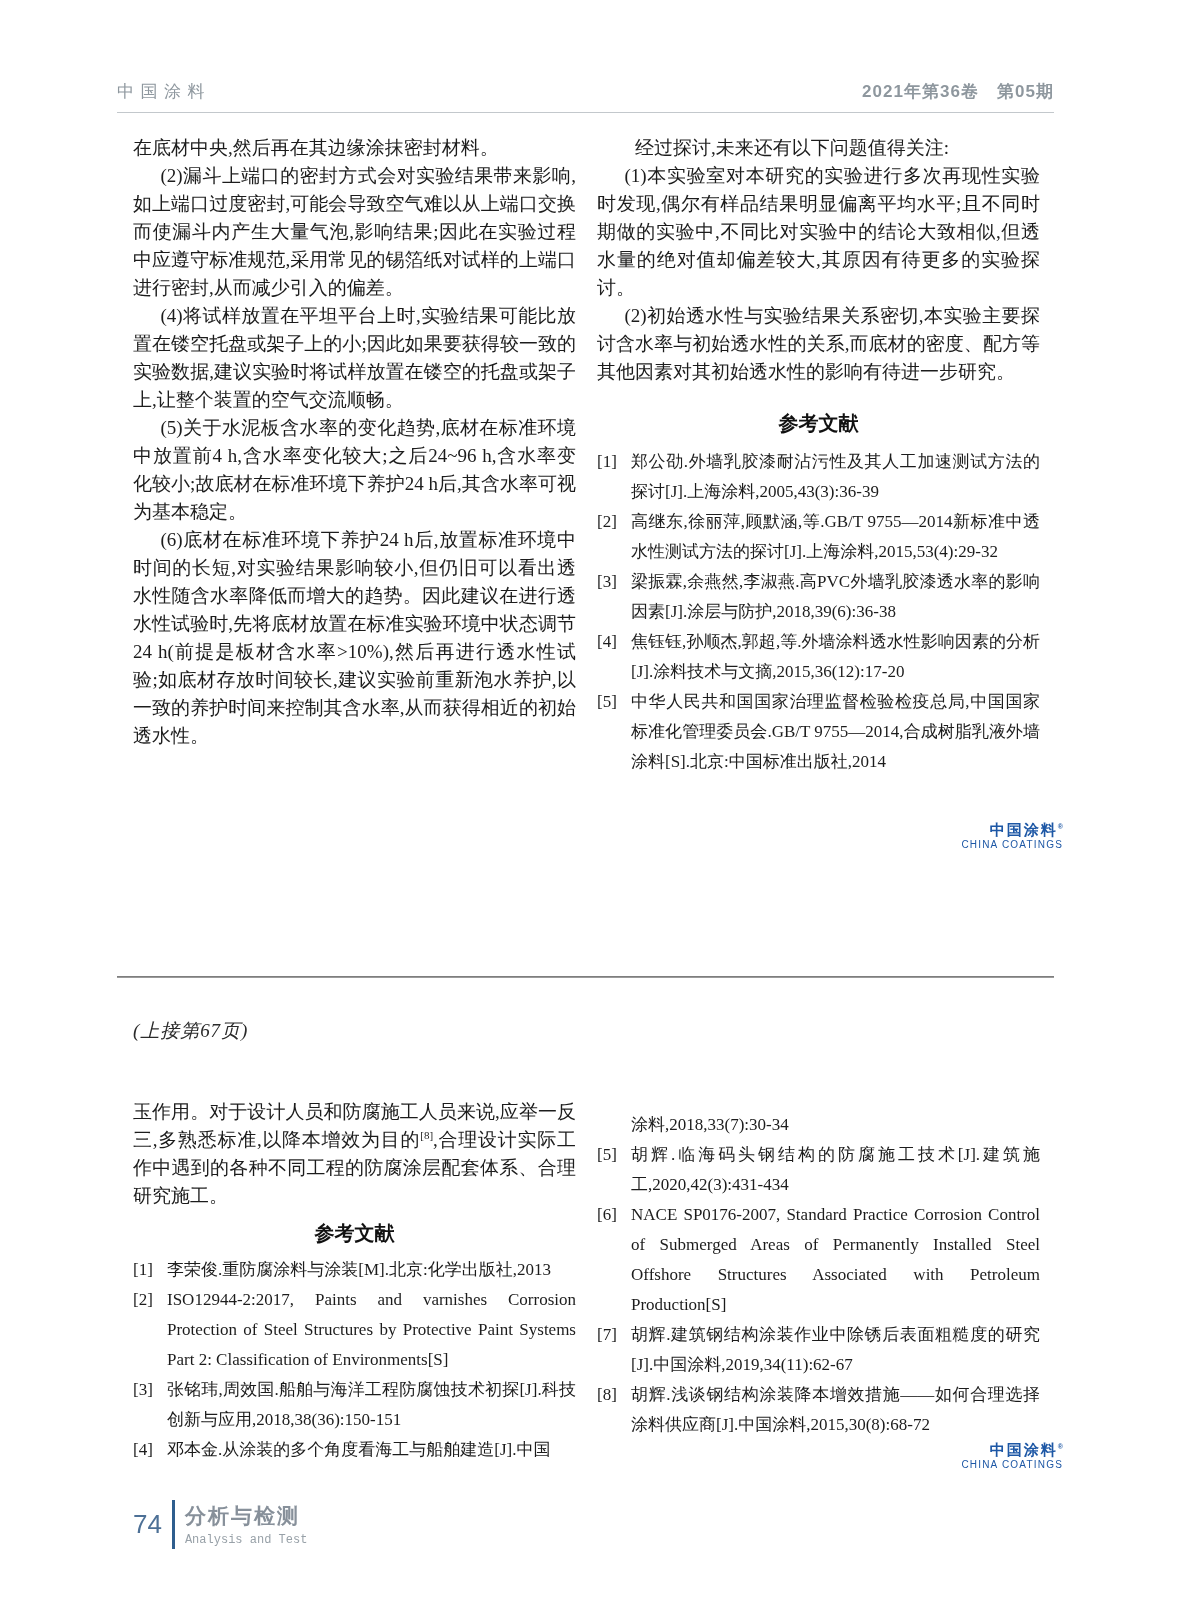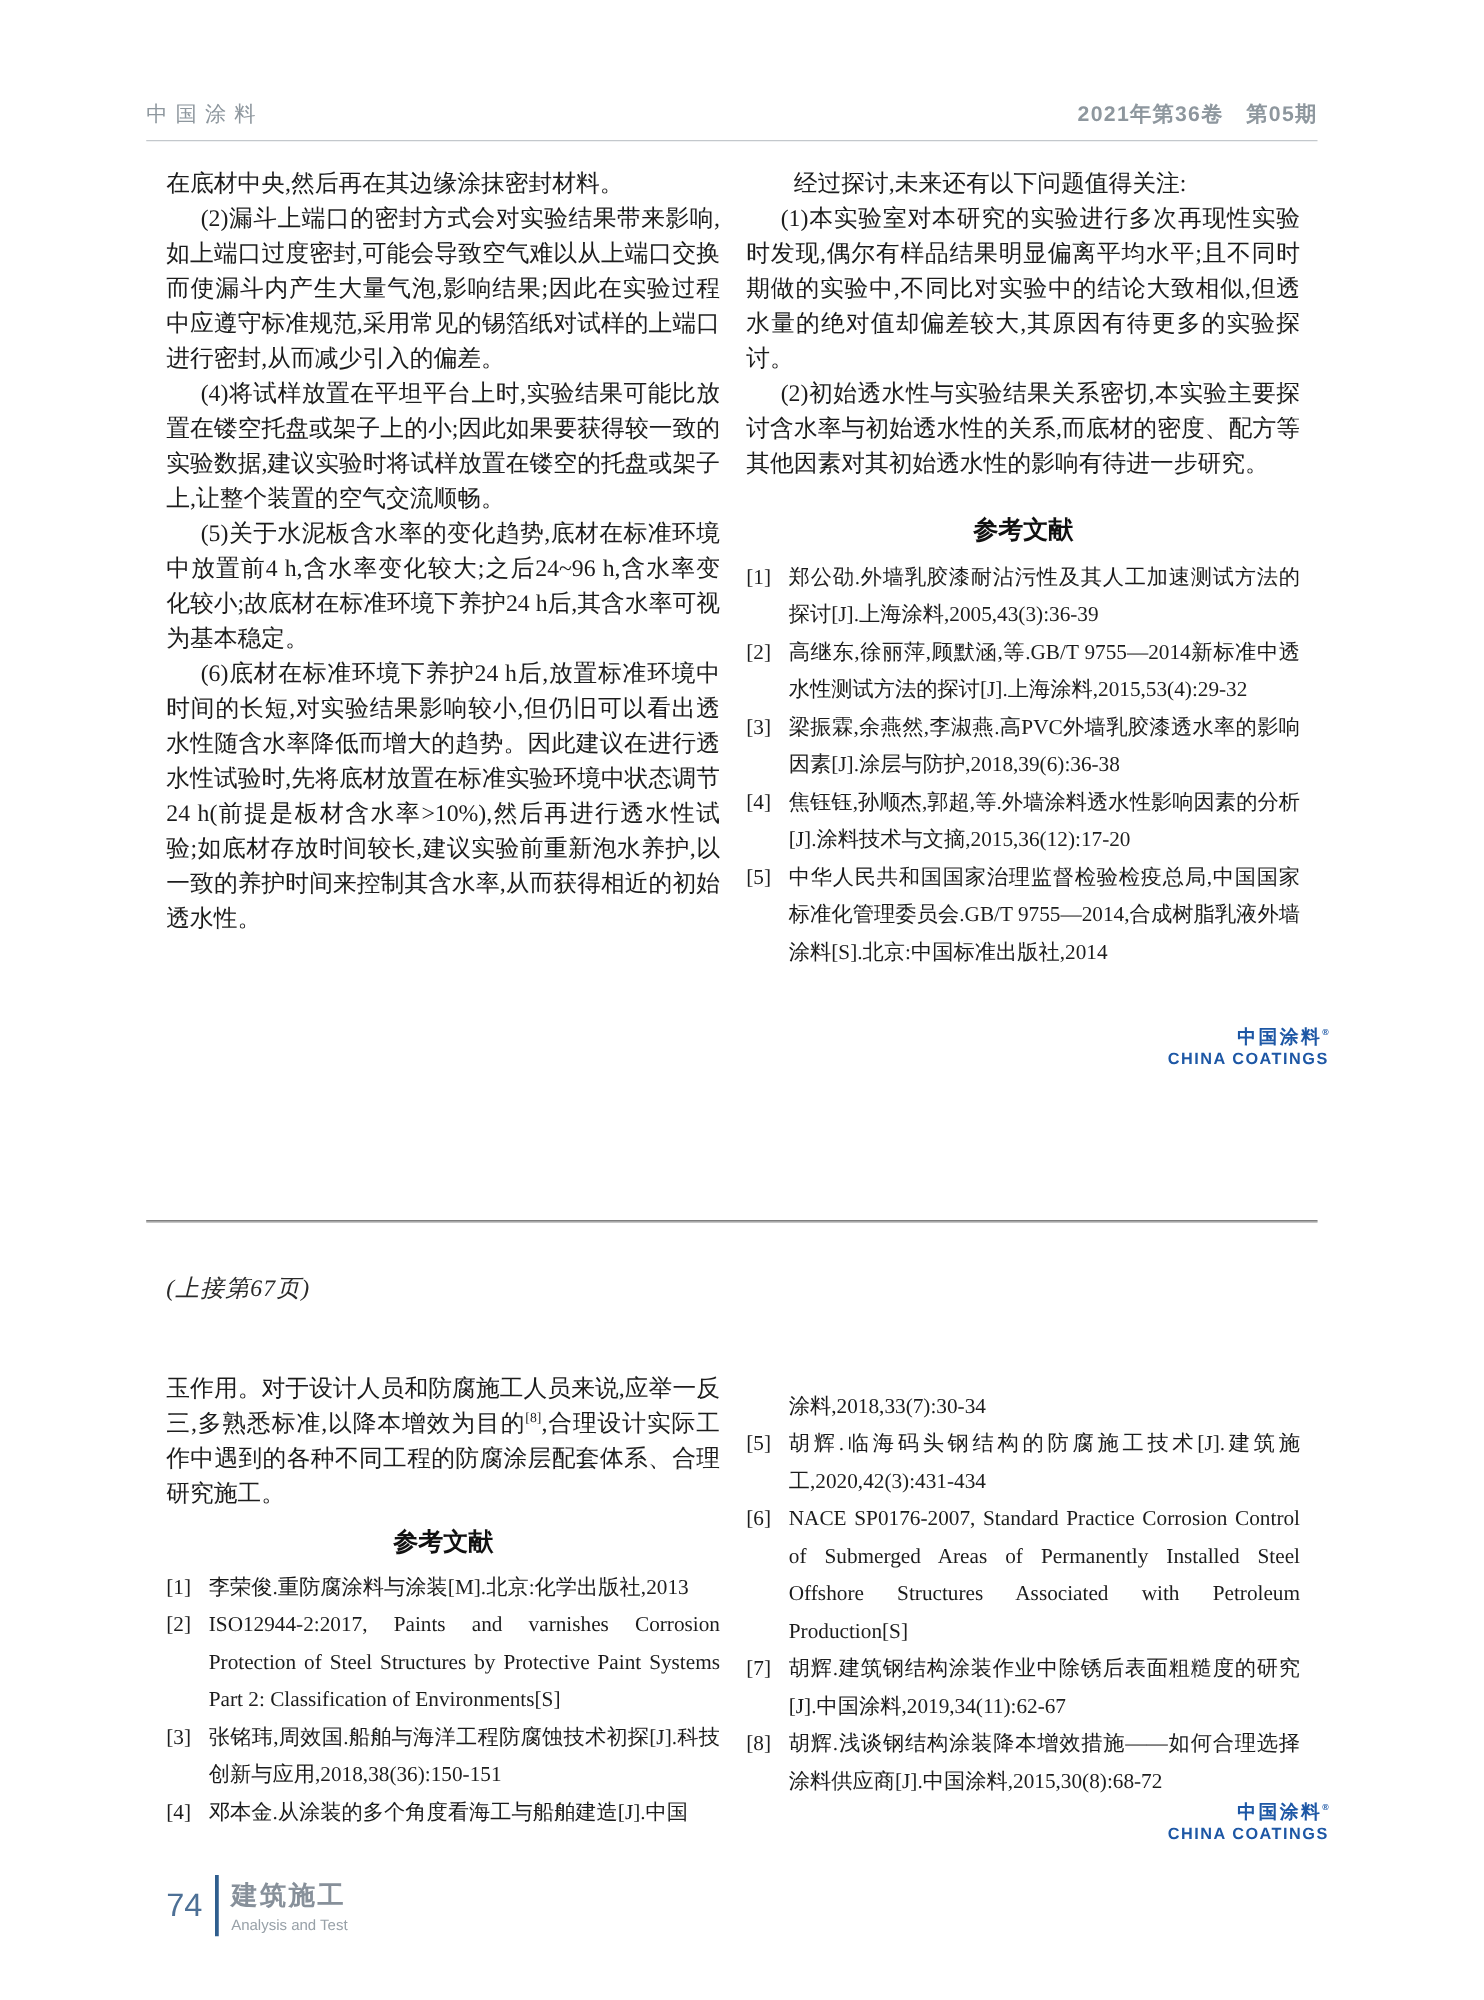--- a/index.html
+++ b/index.html
@@ -62,39 +62,39 @@
   .logo { position:absolute; text-align:right; line-height:1; }
   .logo-upper { right:124px; top:822px; }
   .logo-lower { right:124px; top:1442px; }
   .logo-cn {
     font-family:"Liberation Sans","DejaVu Sans",sans-serif;
     font-weight:bold; font-size:15px; letter-spacing:2px; color:#1d57a5;
   }
   .logo-reg { font-size:7px; vertical-align:super; letter-spacing:0; }
   .logo-en {
     font-family:"Liberation Sans","DejaVu Sans",sans-serif;
-    font-size:13px; letter-spacing:1.2px; color:#1d57a5; margin-top:3px;font-weight:bold;
+    font-size:10px; letter-spacing:1.2px; color:#1d57a5; margin-top:3px;
   }
   
   .footer {
     position:absolute; left:133px; top:1500px;
     display:flex; align-items:stretch;
   }
   .page-number {
     font-family:"Liberation Sans","DejaVu Sans",sans-serif;
     font-size:26px; color:#4d7096; align-self:center; margin-right:10px;
   }
   .footer-bar { width:3px; background:#2f5e8e; margin-right:10px; }
   .footer-section { padding:2px 0; }
   .footer-cn {
     font-family:"Liberation Sans","DejaVu Sans",sans-serif;
     font-size:21px; font-weight:bold; color:#87909a; letter-spacing:2px;
   }
   .footer-en {
-    font-family:Liberation Sans, sans-serif;
+    font-family:Liberation Mono, monospace;
     font-size:12px; color:#98a1a8; margin-top:3px;
   }
 </style>
 </head>
 <body>
 
 <div class="page">
 
   <div class="header">
     <span class="journal-name">中国涂料</span>
@@ -195,18 +195,18 @@
 
   <div class="logo logo-lower">
     <div class="logo-cn"><span>中国涂料</span><span class="logo-reg">®</span></div>
     <div class="logo-en">CHINA COATINGS</div>
   </div>
 
   <div class="footer">
     <span class="page-number">74</span>
     <span class="footer-bar"></span>
     <span class="footer-section">
-      <div class="footer-cn">建筑施工</div>
+      <div class="footer-cn">分析与检测</div>
       <div class="footer-en">Analysis and Test</div>
     </span>
   </div>
 
 </div>
 
 </body></html>

